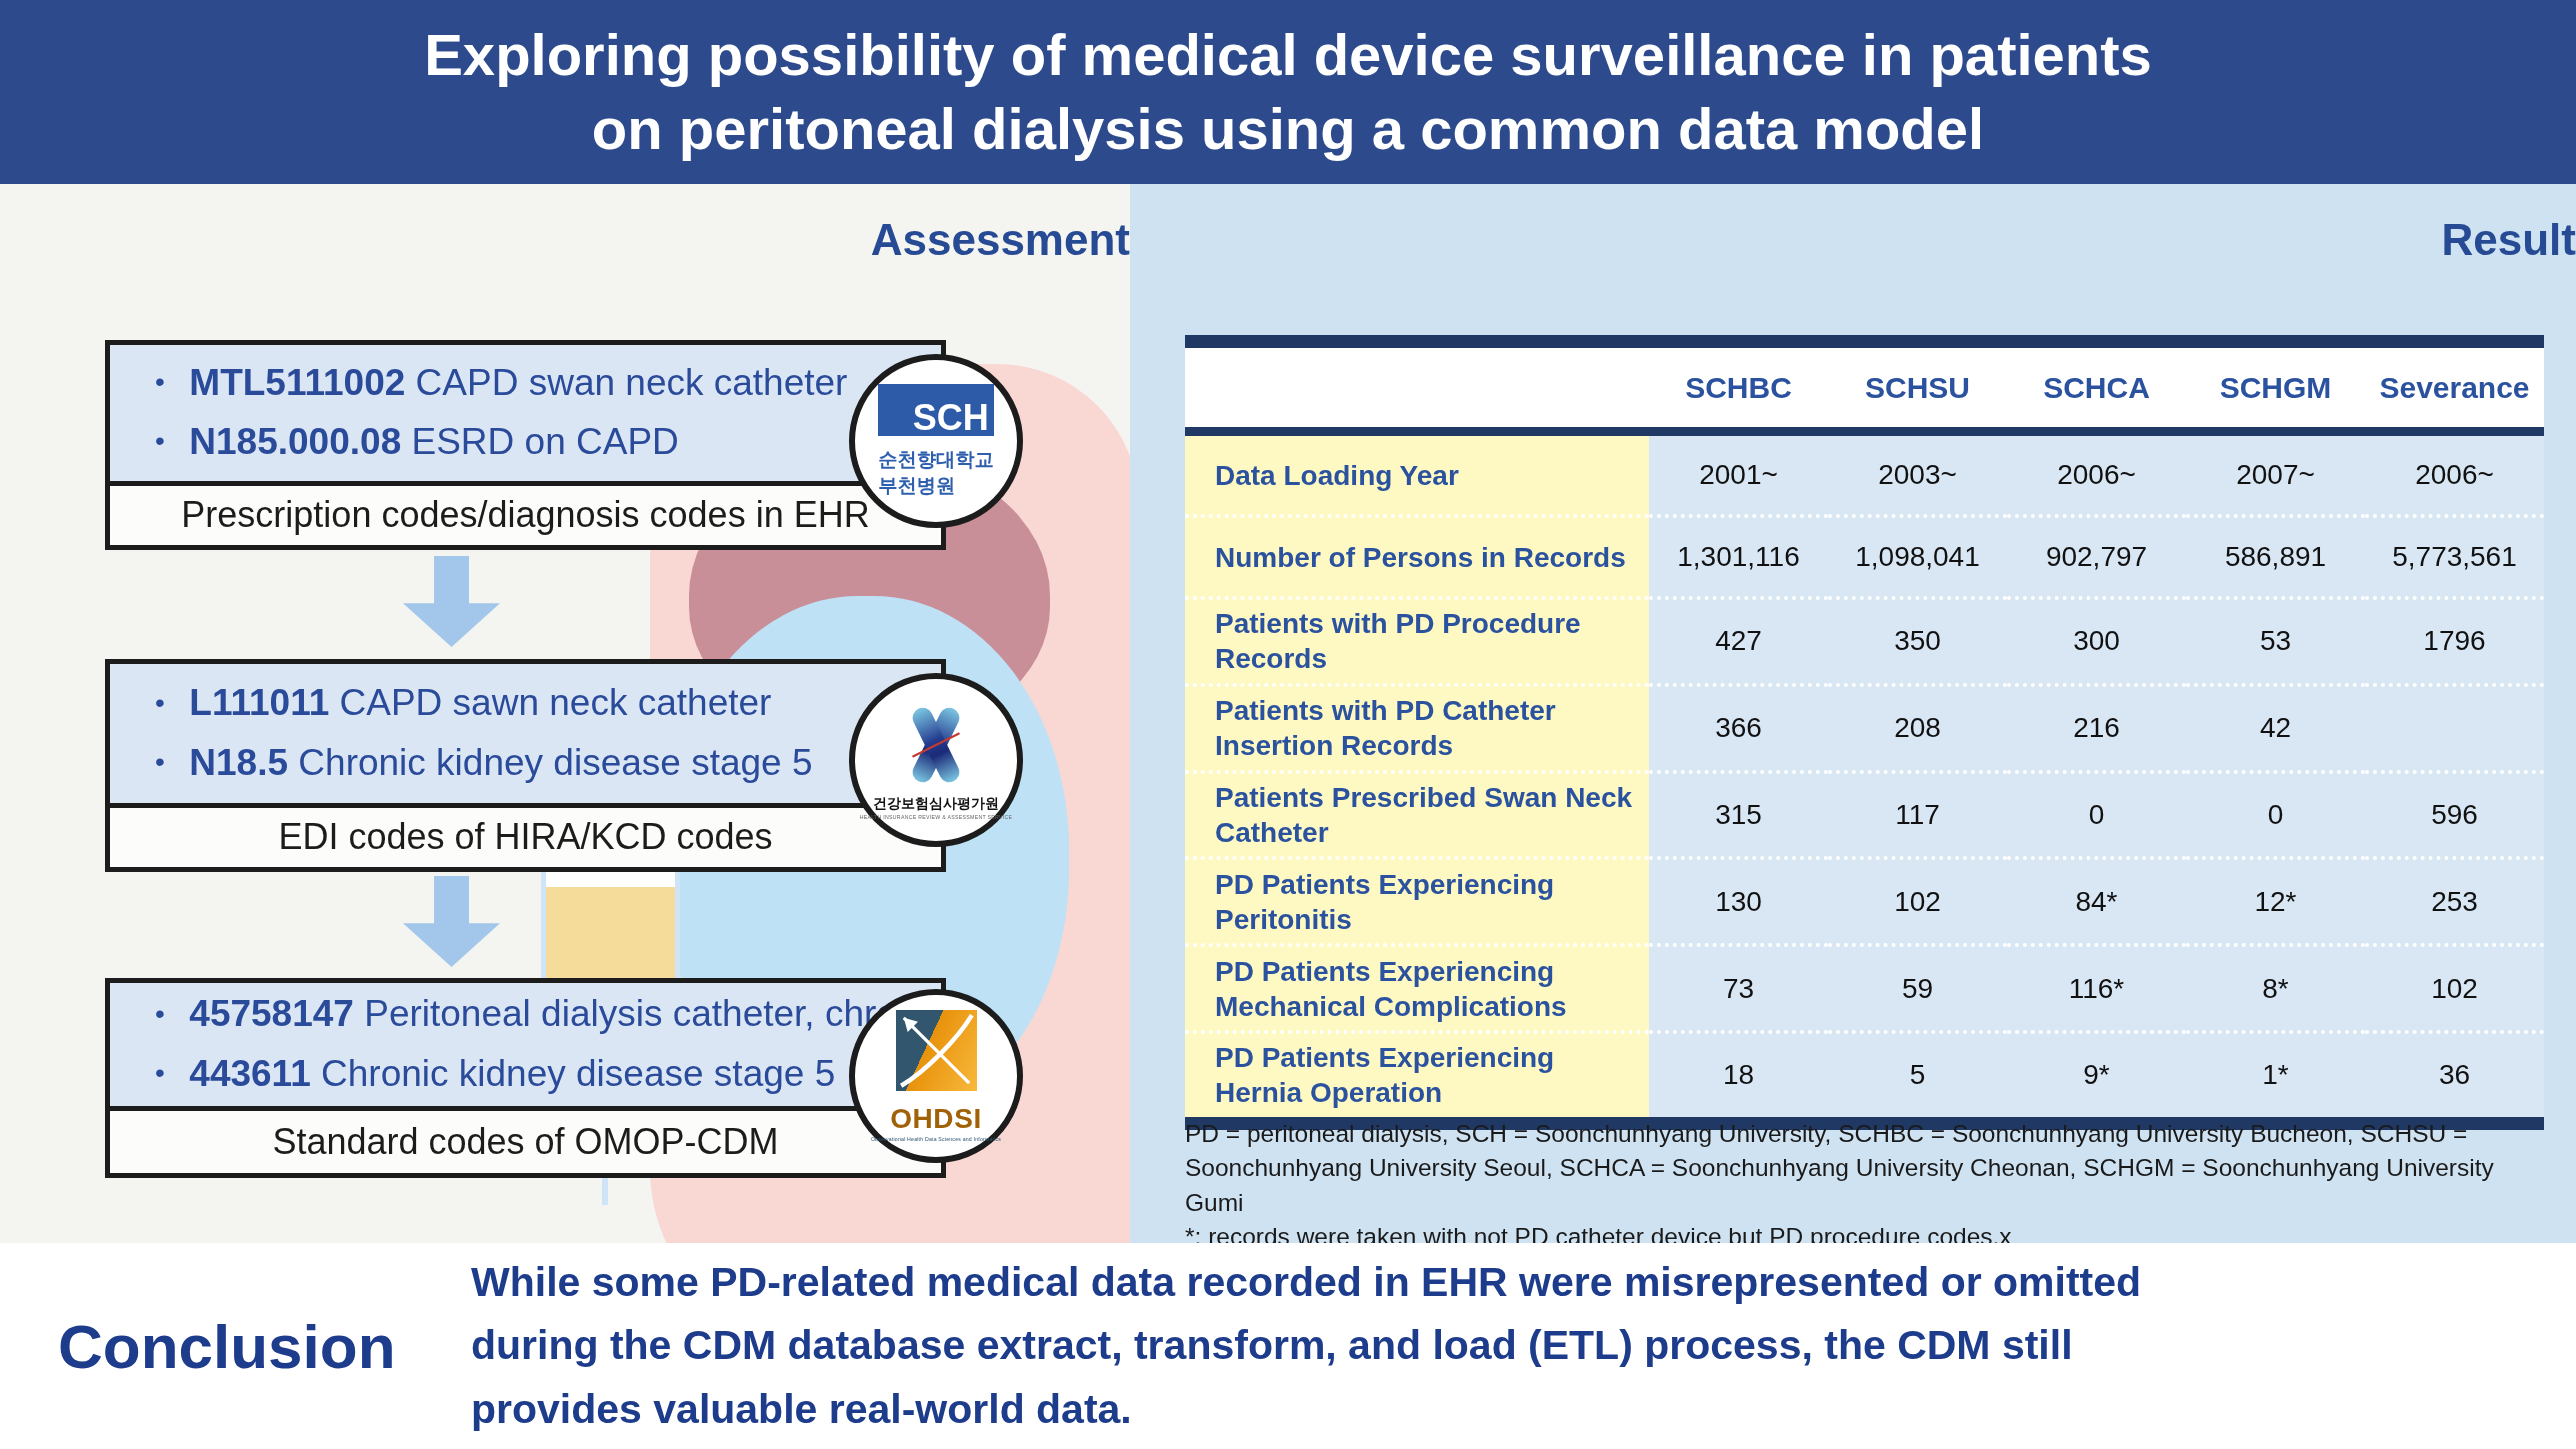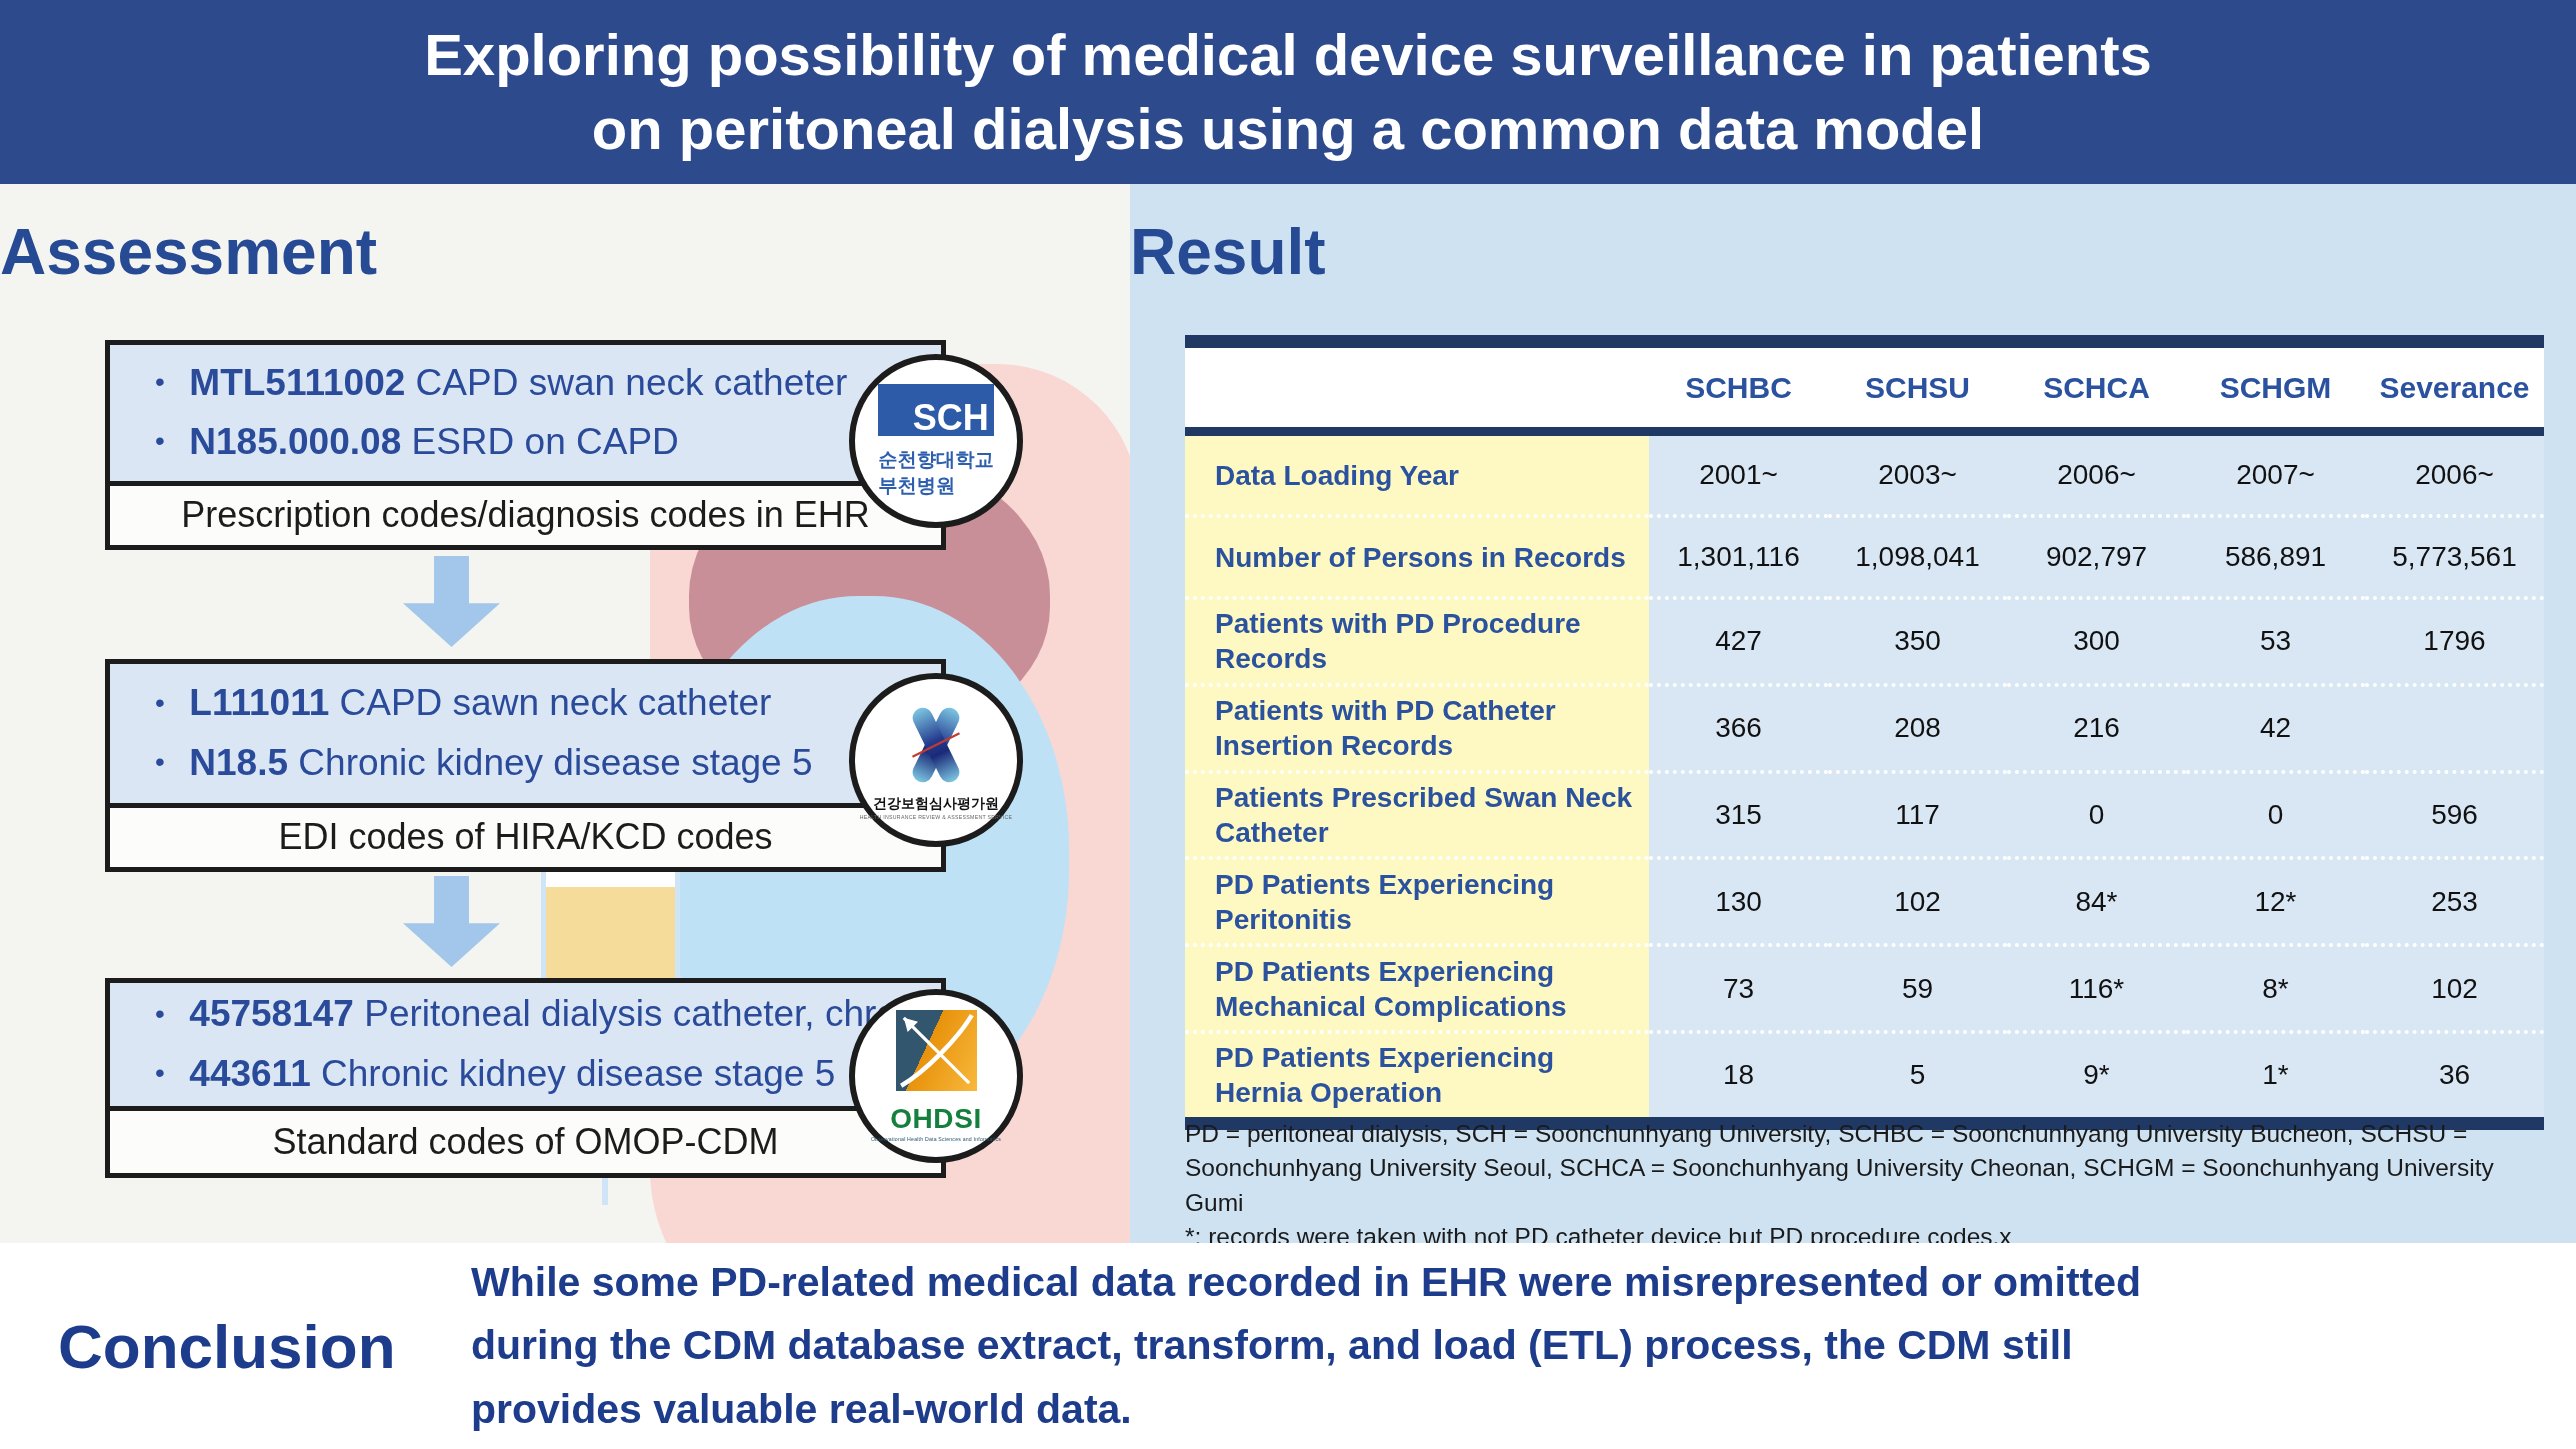--- a/index.html
+++ b/index.html
@@ -10,22 +10,22 @@
   
   .title-bar{
     position:absolute;left:0;top:0;width:2576px;height:184px;background:#2d4a8d;
     display:flex;flex-direction:column;justify-content:center;align-items:center;
   }
   .title-line{color:#ffffff;font-size:58px;font-weight:bold;line-height:1.28;text-align:center;}
   
   .left-panel{position:absolute;left:0;top:184px;width:1130px;height:1059px;background:#f4f4f1;overflow:hidden;}
   .right-panel{position:absolute;left:1130px;top:184px;width:1446px;height:1059px;background:#cfe2f2;overflow:hidden;}
   .panel-heading{
-    position:absolute;left:0;top:31px;width:100%;text-align:left;
-    font-size:64px;font-weight:bold;color:#274a94;
+    position:absolute;left:0;top:31px;width:100%;text-align:right;
+    font-size:44px;font-weight:bold;color:#274a94;
   }
   
   .decor{position:absolute;z-index:0;}
   .decor-torso{left:650px;top:180px;width:489px;height:1011px;background:#f9d7d3;
     border-radius:232px 142px 167px 245px / 193px 142px 180px 206px;}
   .decor-organ{left:689px;top:270px;width:361px;height:283px;background:#c98f98;border-radius:50% 50% 46% 46%;}
   .decor-cavity{left:663px;top:412px;width:406px;height:528px;background:#bfe1f6;border-radius:48%;}
   .decor-bag{left:541px;top:605px;width:129px;height:206px;border:5.2px solid #cfe4f6;border-radius:15.5px;
     background:linear-gradient(#ffffff 0 45%, #f6dc9a 45% 100%);}
   .decor-tube{left:602px;top:808px;width:6.4px;height:213px;background:#cfe4f6;}
@@ -53,21 +53,21 @@
     display:flex;flex-direction:column;align-items:center;justify-content:center;
   }
   .sch-rect{width:116px;height:52px;background:#2d5ba8;display:flex;align-items:flex-end;justify-content:flex-end;padding:0 5.2px 1.3px 0;box-sizing:border-box;}
   .sch-abbr{color:#ffffff;font-size:36px;font-weight:bold;line-height:0.95;}
   .sch-kr{color:#2e5fae;font-size:19.3px;font-weight:bold;line-height:1.3;text-align:left;margin-top:11px;}
   .hira-name{font-size:14px;font-weight:bold;color:#111111;margin-top:5.2px;letter-spacing:0;}
   .hira-sub{font-size:5.2px;color:#666666;margin-top:1.3px;letter-spacing:0.3px;}
   .ohdsi-square{width:81px;height:81px;position:relative;
     background:linear-gradient(115deg,#31566e 0 40%,#e8920c 40%,#f8b93c 100%);}
   .ohdsi-square svg{position:absolute;left:0;top:0;}
-  .ohdsi-abbr{font-size:28px;font-weight:bold;color:#15803d;margin-top:12px;letter-spacing:0.6px;}
+  .ohdsi-abbr{font-size:28px;font-weight:bold;color:#a16207;margin-top:12px;letter-spacing:0.6px;}
   .ohdsi-sub{font-size:5.2px;color:#2a5572;margin-top:0.6px;letter-spacing:0.2px;white-space:nowrap;}
   
   .result-table-wrap{position:absolute;left:55px;top:151px;width:1359px;}
   table.result{border-collapse:collapse;width:1359px;table-layout:fixed;
     border-top:13px solid #1f3864;border-bottom:13px solid #1f3864;}
   table.result th{
     height:77px;background:#ffffff;font-size:30px;font-weight:bold;color:#2b529e;
     border-bottom:9px solid #1f3864;text-align:center;vertical-align:middle;
   }
   table.result td{height:76px;vertical-align:middle;}

